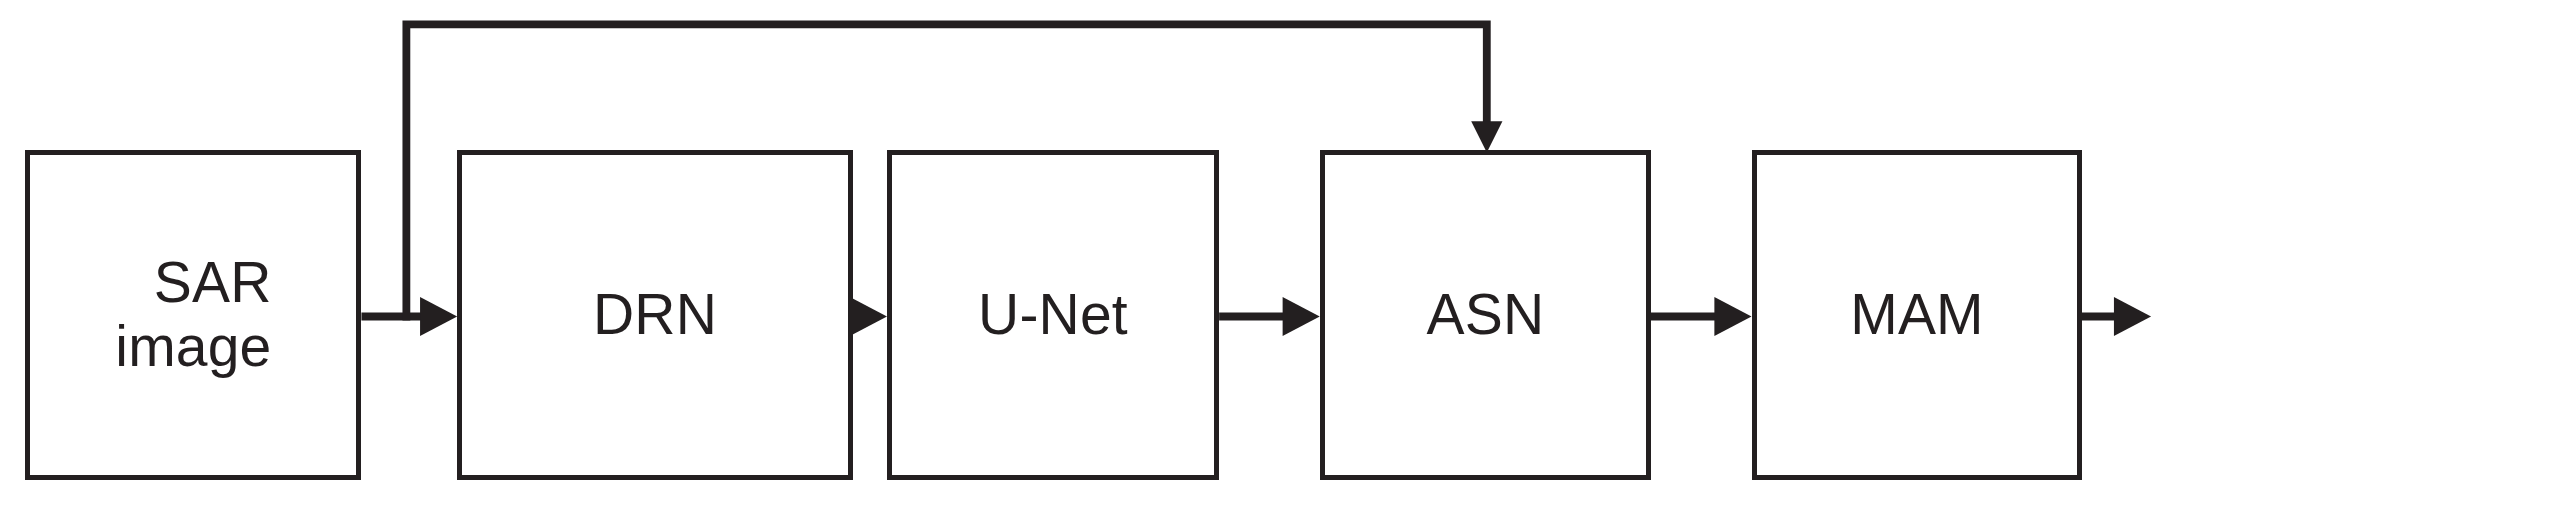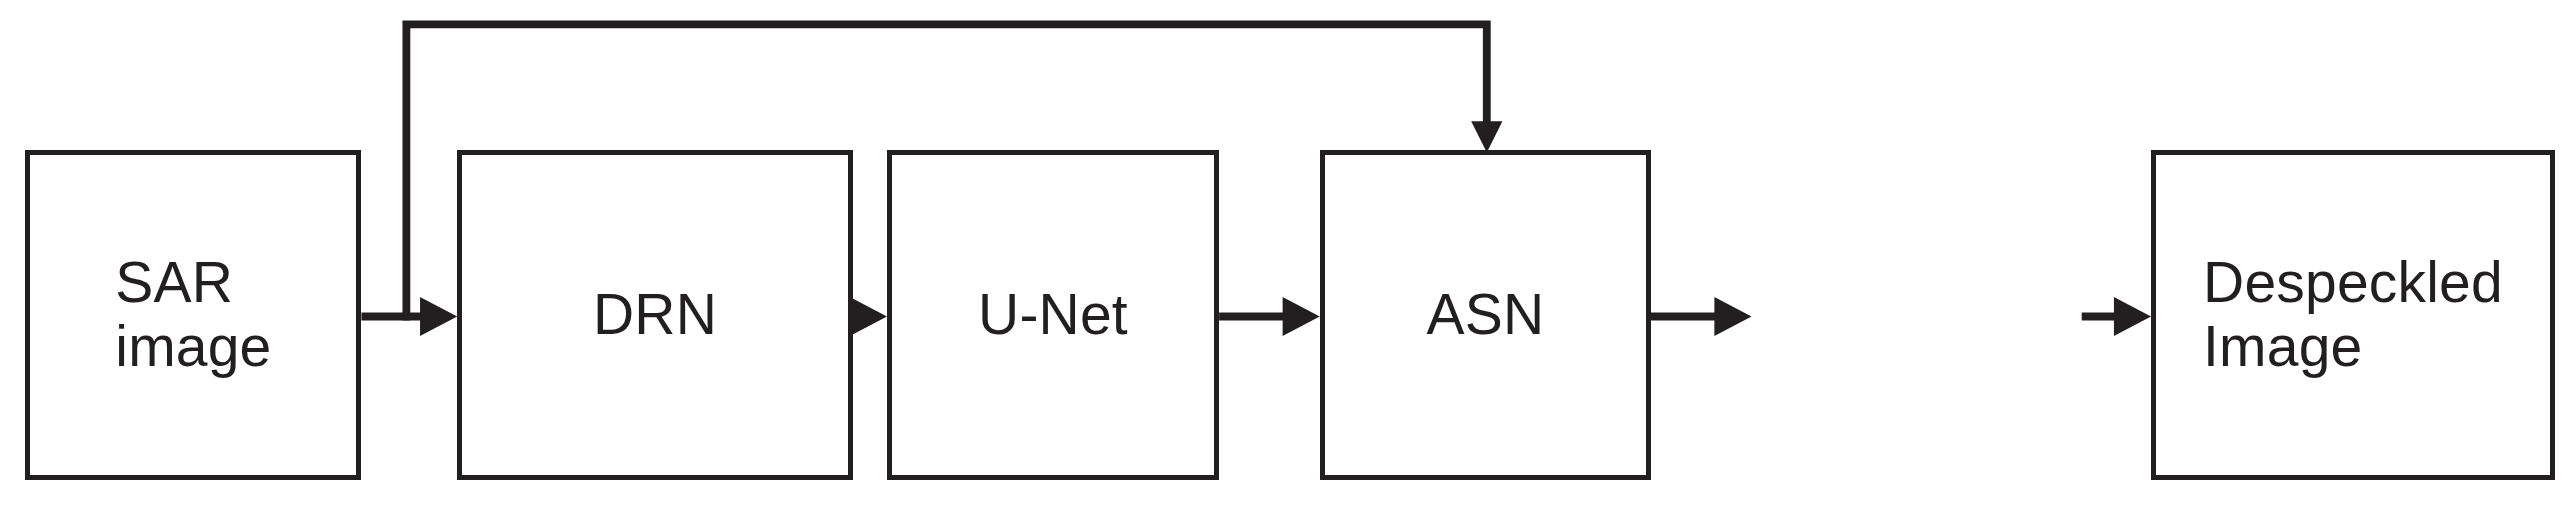--- a/index.html
+++ b/index.html
@@ -24,21 +24,21 @@
     display: block;
   }
   .node-box {
     position: absolute;
     box-sizing: border-box;
     border: 5.9px solid #231f20;
     background: #ffffff;
     display: flex;
     align-items: center;
     justify-content: center;
-    text-align: left;
+    text-align: right;
   }
   .node-label {
     color: #231f20;
     font-size: 57px;
     line-height: 1.12;
     font-weight: 400;
     letter-spacing: 0.2px;
     white-space: pre-line;
     font-family: "Liberation Sans", sans-serif;
   }
@@ -91,20 +91,19 @@
   </div>
 
   <div class="node-box" style="left:887px; top:150px; width:332px; height:330px;">
     <span class="node-label">U-Net</span>
   </div>
 
   <div class="node-box" style="left:1320px; top:150px; width:331px; height:330px;">
     <span class="node-label">ASN</span>
   </div>
 
+  <div class="node-box" style="left:1752px; top:150px; width:330px; height:330px;">
+    <span class="node-label">MAM</span>
+  </div>
 
-  <div class="node-box" style="left:2151px; top:150px; width:404px; height:330px;">
-    <span class="node-label">Despeckled
-Image</span>
-  </div>
 
 </div>
 
 
 </body></html>

